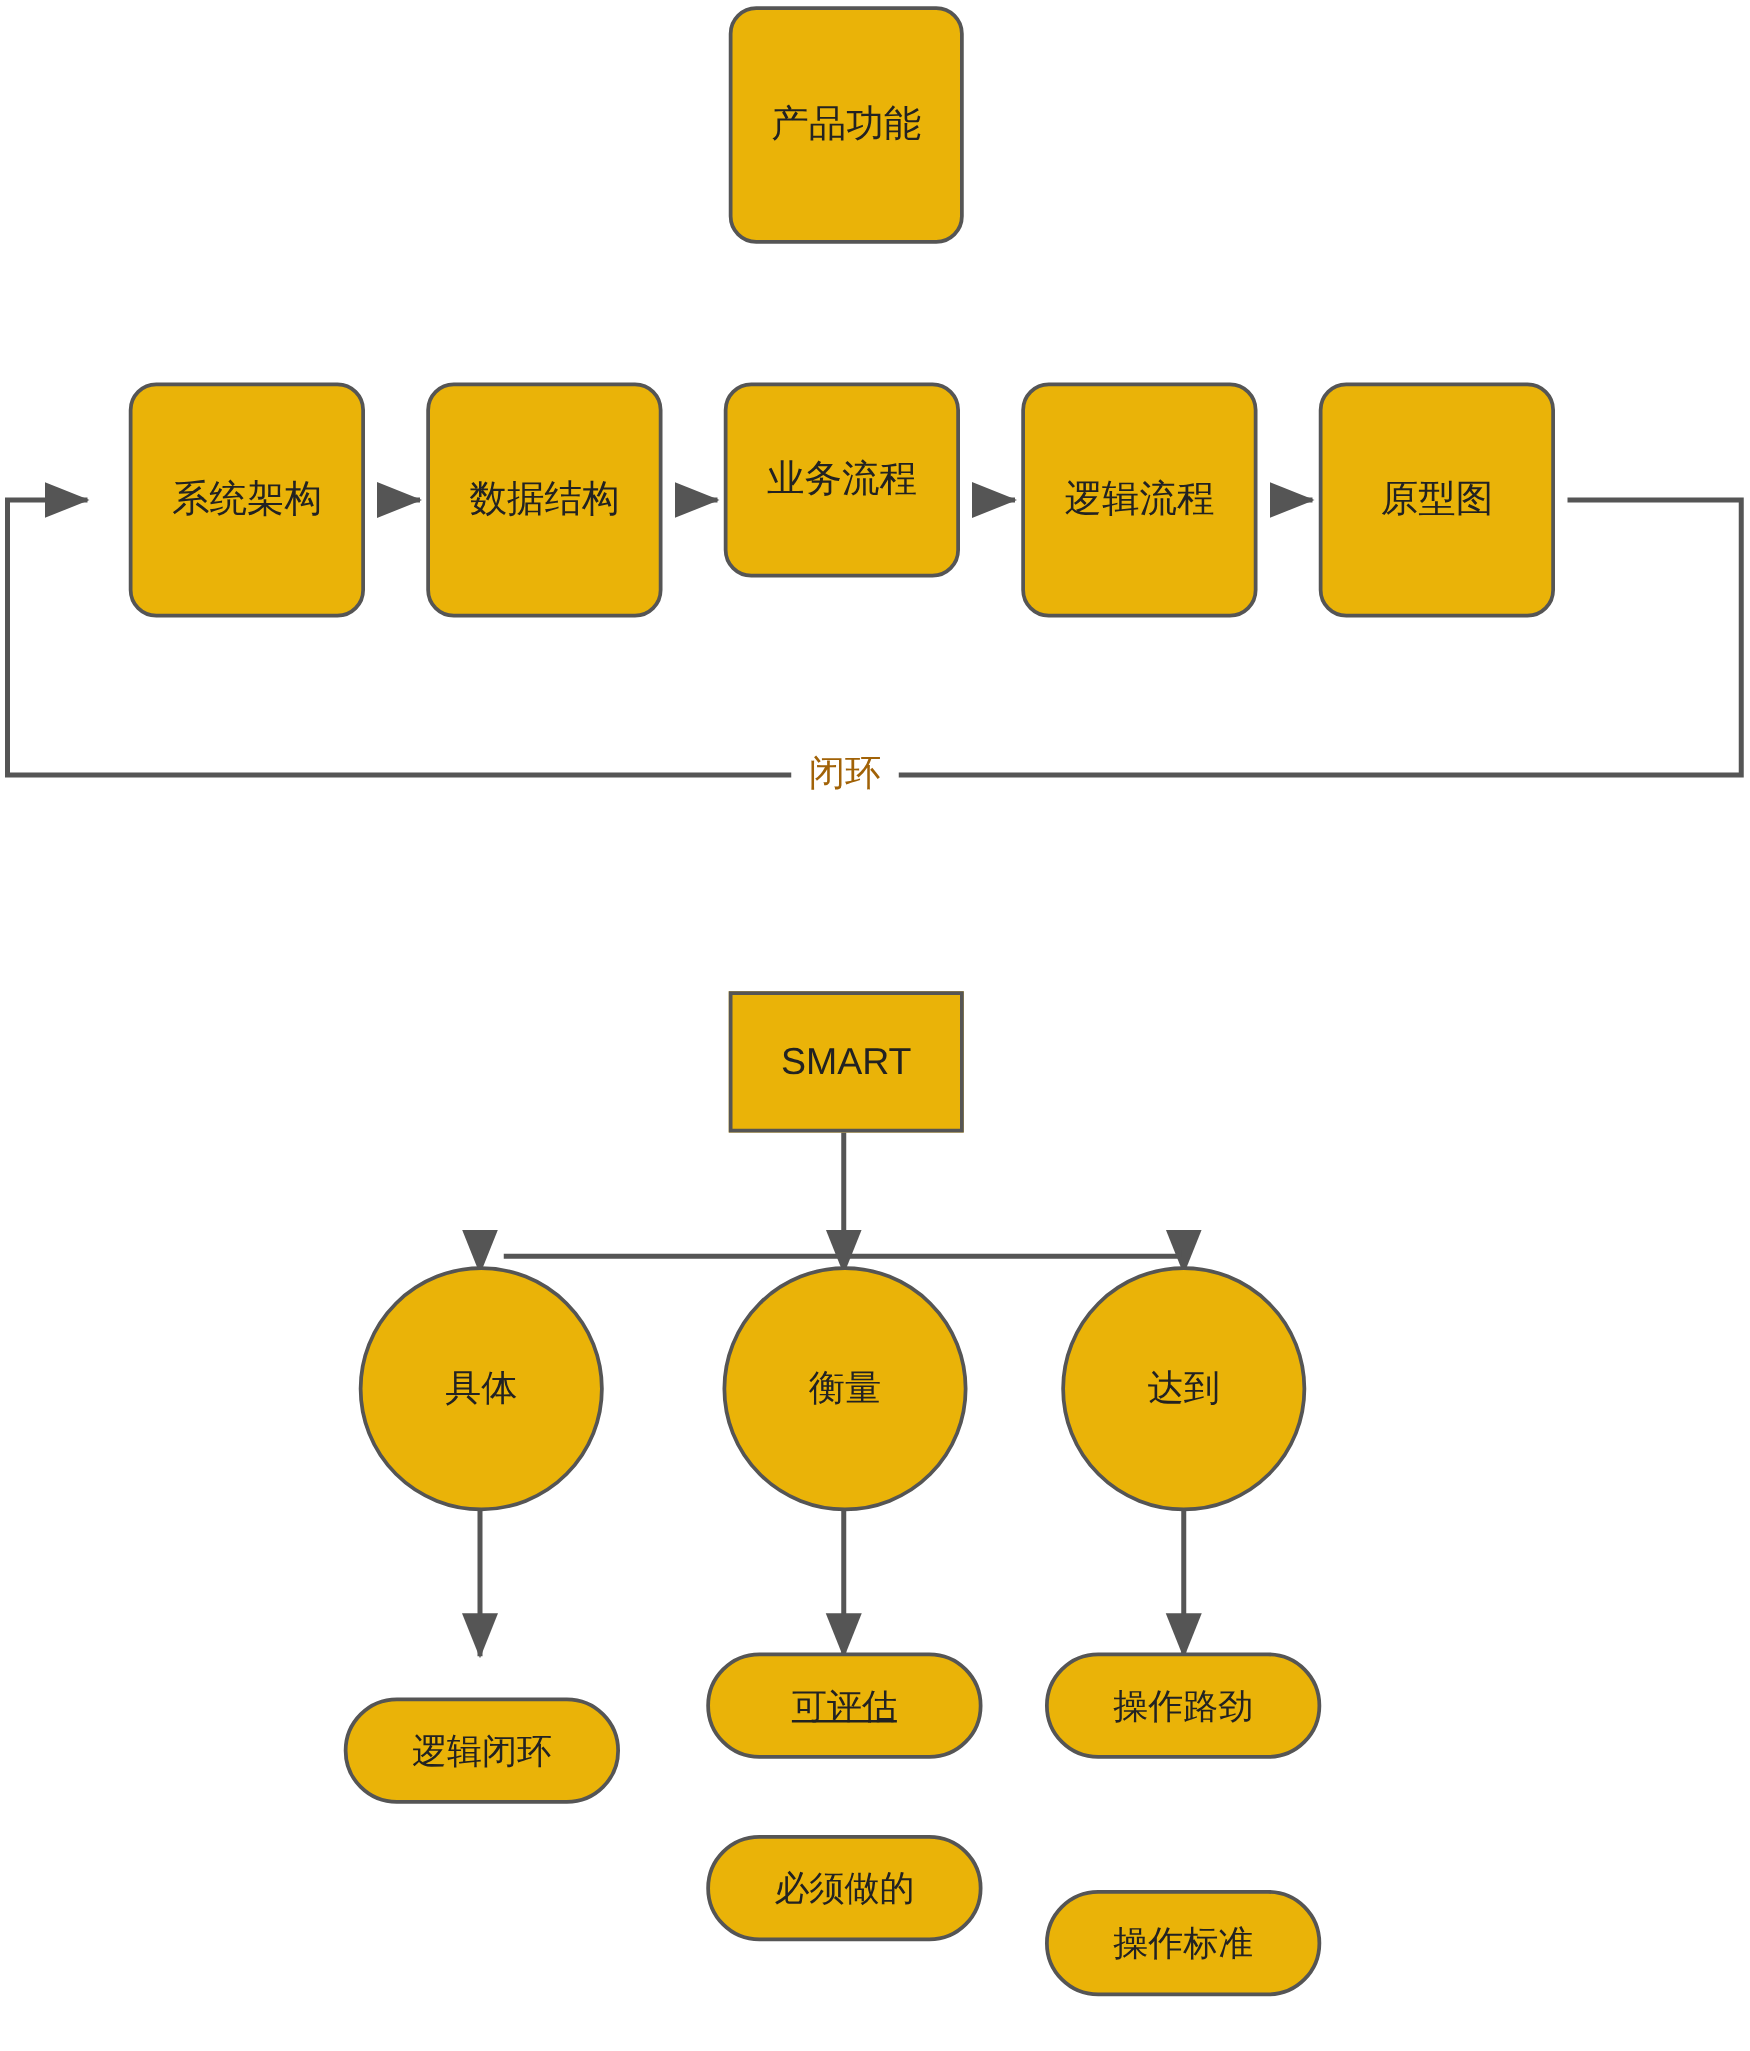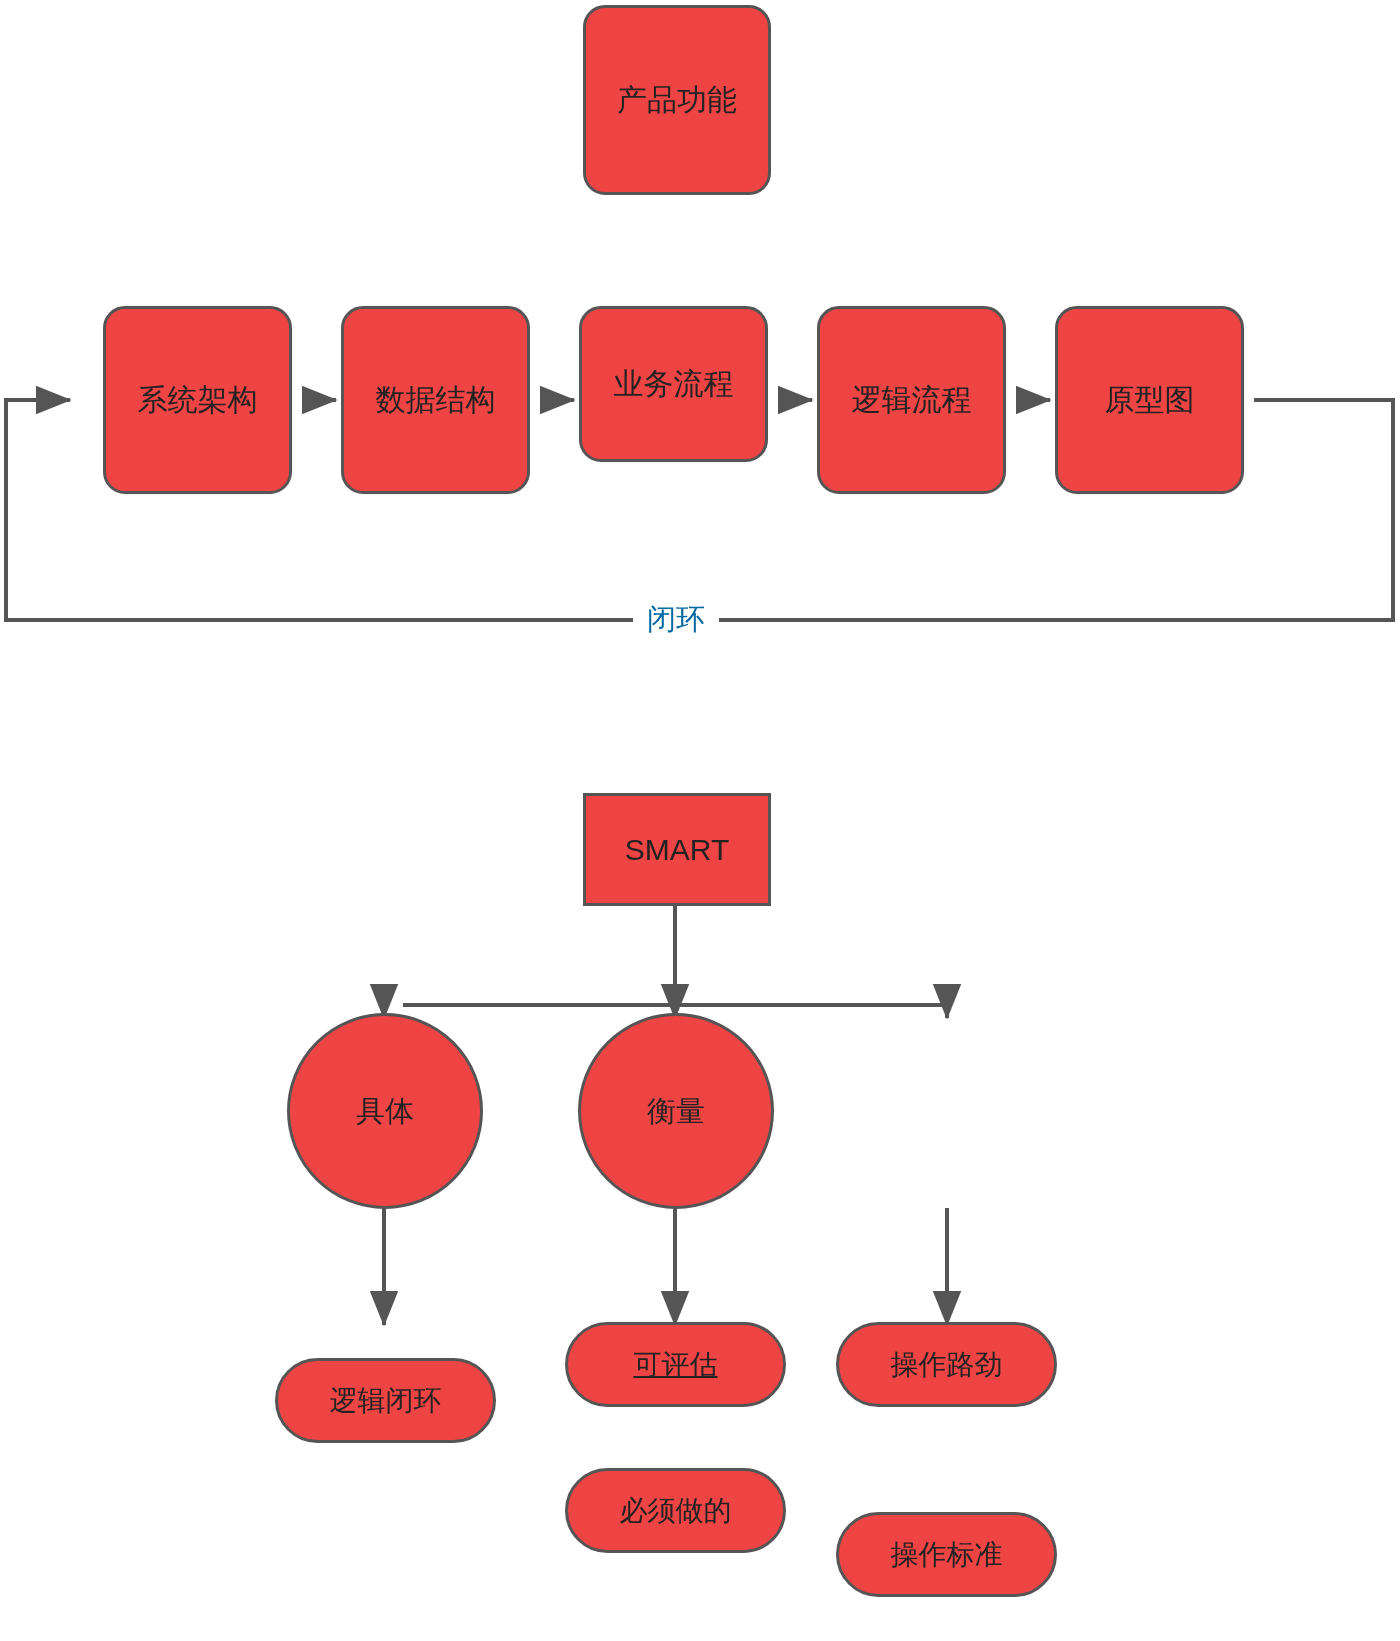--- a/index.html
+++ b/index.html
@@ -26,36 +26,36 @@
     pointer-events: none;
   }
   .node {
     position: absolute;
     box-sizing: border-box;
     display: flex;
     align-items: center;
     justify-content: center;
     text-align: center;
     color: #222222;
-    background: #ef4444;
+    background: #eab308;
     border: 3px solid #555555;
     line-height: 1.25;
   }
   .node-label {
     display: block;
     white-space: nowrap;
   }
   .rounded-rect { border-radius: 22px; }
   .sharp-rect   { border-radius: 0; }
   .circle       { border-radius: 50%; border-width: 3px; }
   .pill         { border-radius: 48px; }
   .edge-label {
     position: absolute;
     background: #ffffff;
-    color: #0369a1;
+    color: #a16207;
     padding: 0 14px;
     white-space: nowrap;
     line-height: 1;
   }
   .fs-30 { font-size: 30px; }
   .fs-29 { font-size: 29px; }
   .fs-28 { font-size: 28px; }
 </style>
 </head>
 <body>
@@ -127,20 +127,23 @@
   </div>
 
   <div class="node circle" style="left:287px; top:1013px; width:196px; height:196px;">
     <span class="node-label fs-29">具体</span>
   </div>
 
   <div class="node circle" style="left:578px; top:1013px; width:196px; height:196px;">
     <span class="node-label fs-29">衡量</span>
   </div>
 
+  <div class="node circle" style="left:849px; top:1013px; width:196px; height:196px;">
+    <span class="node-label fs-29">达到</span>
+  </div>
 
   <div class="node pill" style="left:275px; top:1322px; width:221px; height:85px;margin-top:36px;">
     <span class="node-label fs-28">逻辑闭环</span>
   </div>
 
   <div class="node pill" style="left:565px; top:1322px; width:221px; height:85px;text-decoration:underline;">
     <span class="node-label fs-28">可评估</span>
   </div>
 
   <div class="node pill" style="left:836px; top:1322px; width:221px; height:85px;">

